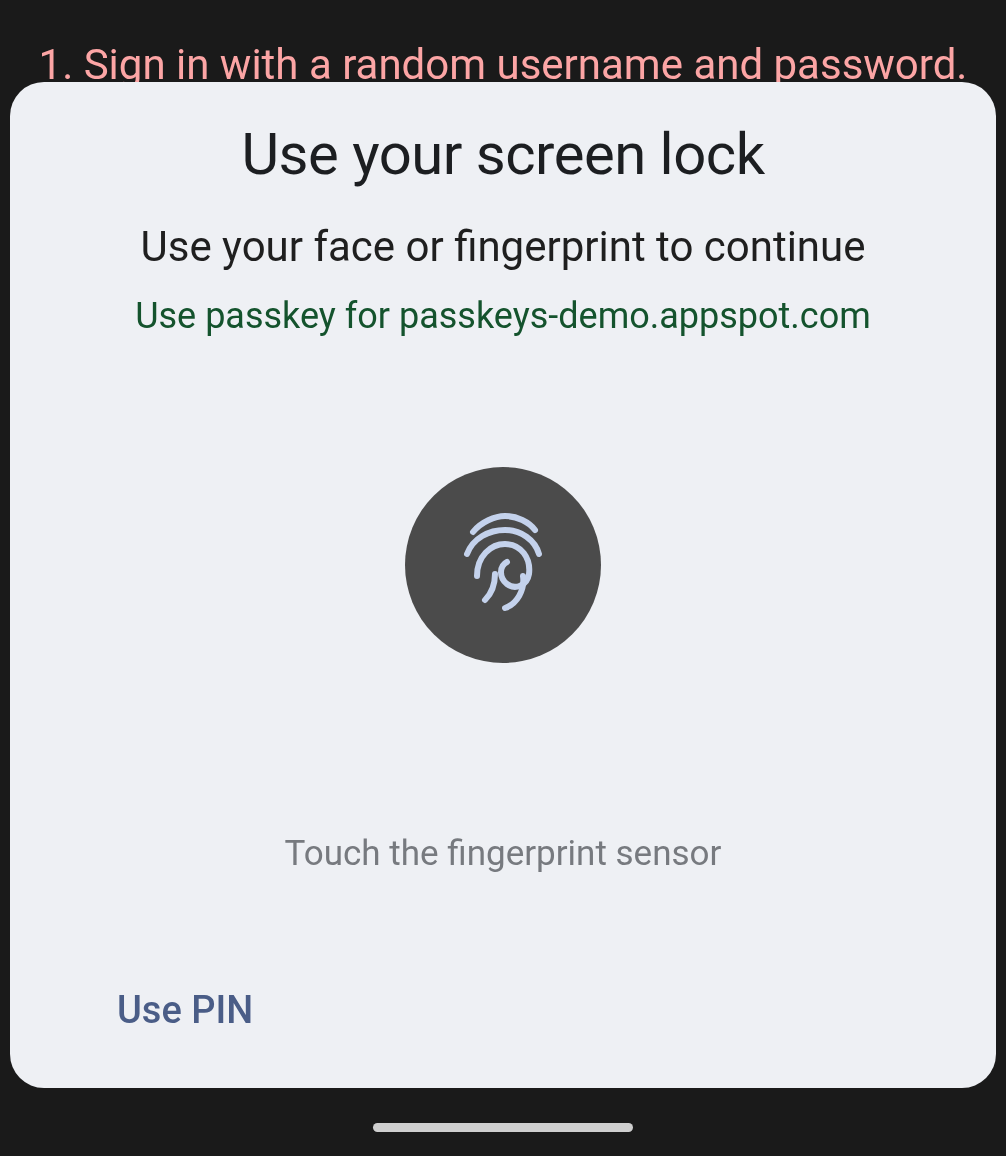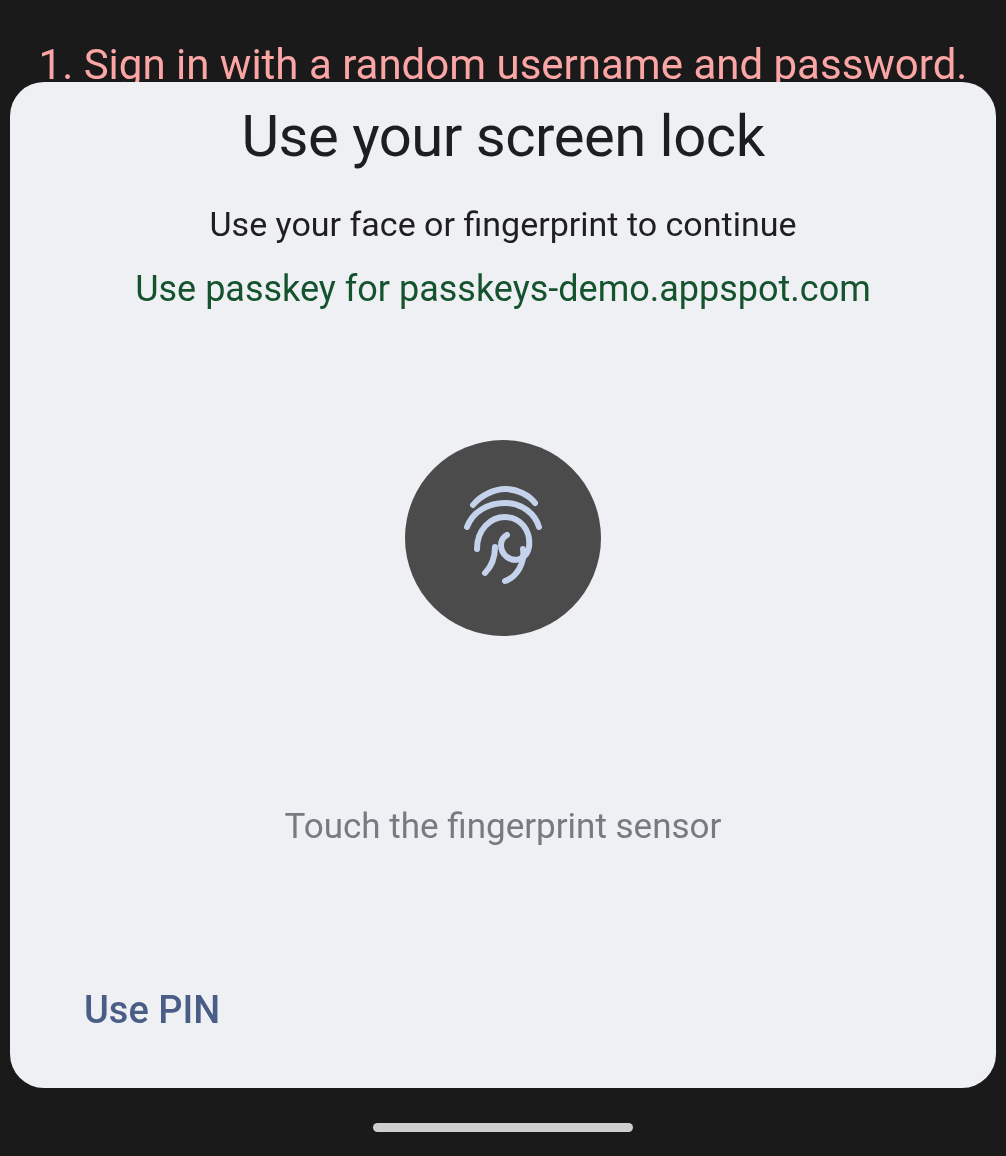--- a/index.html
+++ b/index.html
@@ -32,32 +32,32 @@
       left: 10px;
       right: 10px;
       top: 82px;
       bottom: 68px;
       background: #eef0f4;
       border-radius: 34px;
       z-index: 2;
       display: flex;
       flex-direction: column;
       align-items: center;
-      padding: 20px 60px 40px 60px;
+      padding: 38px 60px 40px 60px;
     }
     .title {
       font-size: 58px;
       font-weight: 400;
       color: #1c1e21;
       text-align: center;
       letter-spacing: -0.5px;
     }
     .subtitle {
       margin-top: 34px;
-      font-size: 34px;
+      font-size: 42px;
       font-weight: 400;
       color: #1f1f1f;
       text-align: center;
     }
     .passkey-line {
       margin-top: 24px;
       font-size: 36px;
       font-weight: 400;
       color: #14532d;
       text-align: center;
@@ -86,20 +86,21 @@
     }
     .use-pin {
       font-size: 38px;
       color: #4a5d87;
       font-weight: 500;
       background: none;
       border: none;
       cursor: pointer;
       padding: 0;
       font-family: inherit;
+      margin-left: 33px;
     }
     .nav-pill {
       position: absolute;
       bottom: 24px;
       left: 50%;
       transform: translateX(-50%);
       width: 260px;
       height: 9px;
       background: #cfcfcf;
       border-radius: 5px;

